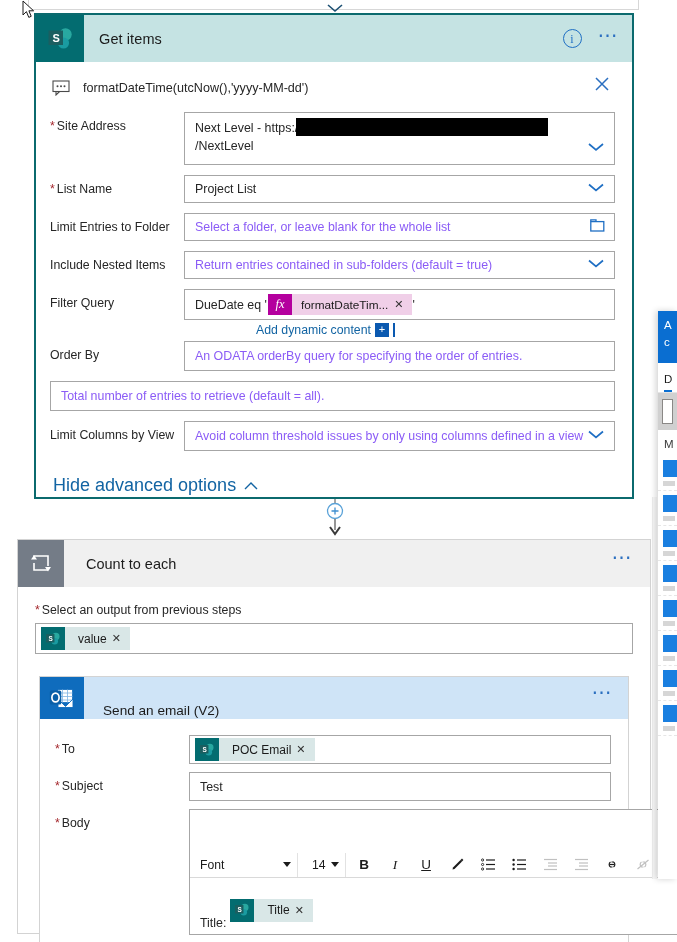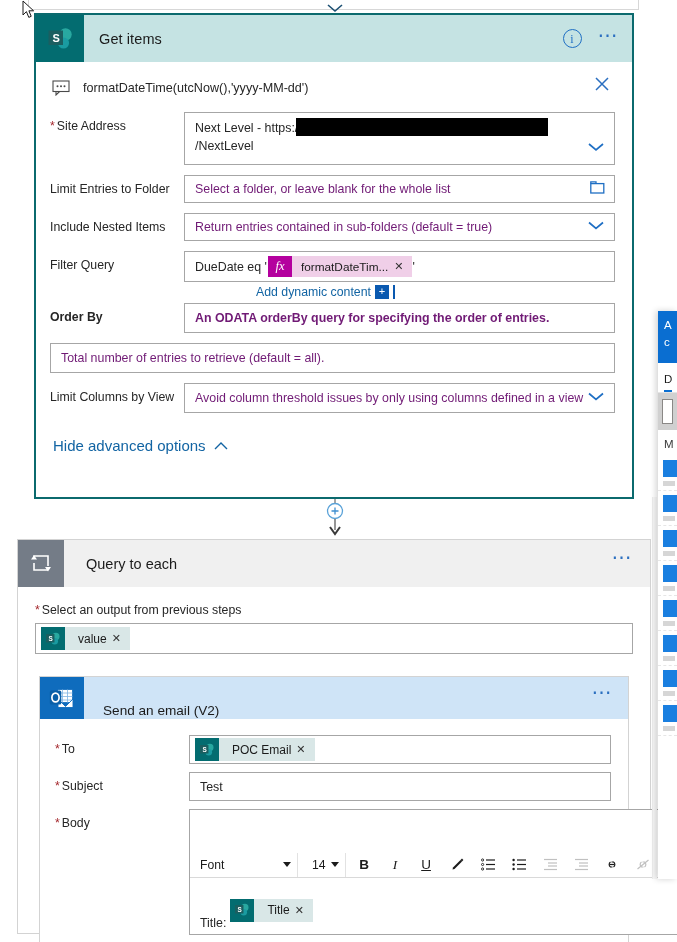--- a/index.html
+++ b/index.html
@@ -98,21 +98,21 @@
   }
   .req { color: #a4262c; margin-right: 2px; }
   .fctrl { flex: 1; position: relative; }
   .fbox {
     border: 1px solid #a6a6a6; background: #ffffff;
     min-height: 28px; display: flex; align-items: center;
     padding: 0 10px; font-size: 12.4px; color: #262626;
     position: relative;
   }
   .fbox.tall { min-height: 53px; align-items: flex-start; padding-top: 5px; display:block; }
-  .fbox .ph { color: #701a75; }
+  .fbox .ph { color: #8b5cf6; }
   .chev {
     position: absolute; right: 8px; top: 50%; transform: translateY(-50%);
   }
   .chev.tall-pos { top: auto; bottom: 8px; transform: none; }
   .folder-ico { position: absolute; right: 9px; top: 50%; transform: translateY(-50%); }
 
   .site-line1 { font-size: 12.4px; color: #262626; line-height: 17px; position: relative; white-space: nowrap;}
   .site-line2 { font-size: 12.4px; color: #262626; line-height: 19px; }
   .redact {
     display: inline-block; background: #000000; width: 252px; height: 18px;
@@ -152,21 +152,21 @@
   }
   .adc-link { color: #1264a3; font-size: 12.3px; }
   .adc-plus {
     width: 14px; height: 14px; background: #0a59b0; color: #fff;
     font-size: 11px; line-height: 13px; text-align: center;
   }
   .adc-bar { width: 2px; height: 14px; background: #0a59b0; }
 
   .hide-adv {
     display: flex; align-items: center; gap: 7px;
-    margin: 24px 0 0 17px; color: #1264a3; font-size: 15px;
+    margin: 24px 0 0 17px; color: #1264a3; font-size: 18px;
   }
 
   
   .connector { position: absolute; left: 320px; top: 499px; width: 30px; height: 40px; }
 
   
   .card-foreach {
     position: absolute; left: 17px; top: 539px;
     width: 634px; height: 395px;
     background: #ffffff; border: 1px solid #d3d3d3;
@@ -350,20 +350,35 @@
             <div class="site-line2">/NextLevel</div>
             <span class="chev tall-pos">
               <svg width="20" height="12" viewBox="0 0 20 12">
                   <path d="M3 3 L10 9 L17 3" stroke="#1f6fc4" stroke-width="1.7" fill="none"></path>
                 </svg>
             </span>
           </div>
         </div>
       </div>
 
+      <div class="frow">
+        <div class="flabel">
+          <span class="req">*</span><span>List Name</span>
+        </div>
+        <div class="fctrl">
+          <div class="fbox">
+            <span>Project List</span>
+            <span class="chev">
+              <svg width="20" height="12" viewBox="0 0 20 12">
+                  <path d="M3 3 L10 9 L17 3" stroke="#1f6fc4" stroke-width="1.7" fill="none"></path>
+                </svg>
+            </span>
+          </div>
+        </div>
+      </div>
 
       <div class="frow">
         <div class="flabel">Limit Entries to Folder</div>
         <div class="fctrl">
           <div class="fbox">
             <span class="ph">Select a folder, or leave blank for the whole list</span>
             <span class="folder-ico">
               <svg width="15" height="13" viewBox="0 0 15 13">
                 <rect x="0.8" y="2.6" width="13" height="9.4" fill="none" stroke="#1f6fc4" stroke-width="1.3"></rect>
                 <path d="M0.8 2.6 L0.8 0.9 L6 0.9 L6 2.6" fill="none" stroke="#1f6fc4" stroke-width="1.3"></path>
@@ -401,21 +416,21 @@
           </div>
         </div>
       </div>
 
       <div class="adc-row">
         <span class="adc-link">Add dynamic content</span>
         <span class="adc-plus">+</span>
         <span class="adc-bar"></span>
       </div>
 
-      <div class="frow" style="padding-top:4px;font-weight:bold;">
+      <div class="frow" style="padding-top:4px;">
         <div class="flabel">Order By</div>
         <div class="fctrl">
           <div class="fbox" style="min-height:30px;">
             <span class="ph">An ODATA orderBy query for specifying the order of entries.</span>
           </div>
         </div>
       </div>
 
       <div class="frow">
         <div class="fctrl">
@@ -465,21 +480,21 @@
 
     <div class="fe-header">
       <div class="fe-iconbox">
         <svg width="23" height="21" viewBox="0 0 23 21">
           <path d="M4 5.5 L4 3 L18 3 L18 13" fill="none" stroke="#ffffff" stroke-width="1.6"></path>
           <path d="M18 17 L4 17 L4 10" fill="none" stroke="#ffffff" stroke-width="1.6"></path>
           <path d="M1 6.5 L4 2.2 L7 6.5" fill="#ffffff"></path>
           <path d="M15 14 L18 18.4 L21 14" fill="#ffffff"></path>
         </svg>
       </div>
-      <div class="fe-title">Query to each</div>
+      <div class="fe-title">Count to each</div>
       <div class="fe-ell ellipsis">⋯</div>
     </div>
 
     <div class="fe-body">
       <div class="fe-sublabel">
         <span class="req">*</span><span>Select an output from previous steps</span>
       </div>
       <div class="fe-selectbox">
         <span class="tok-sp">
           <span class="spico">

